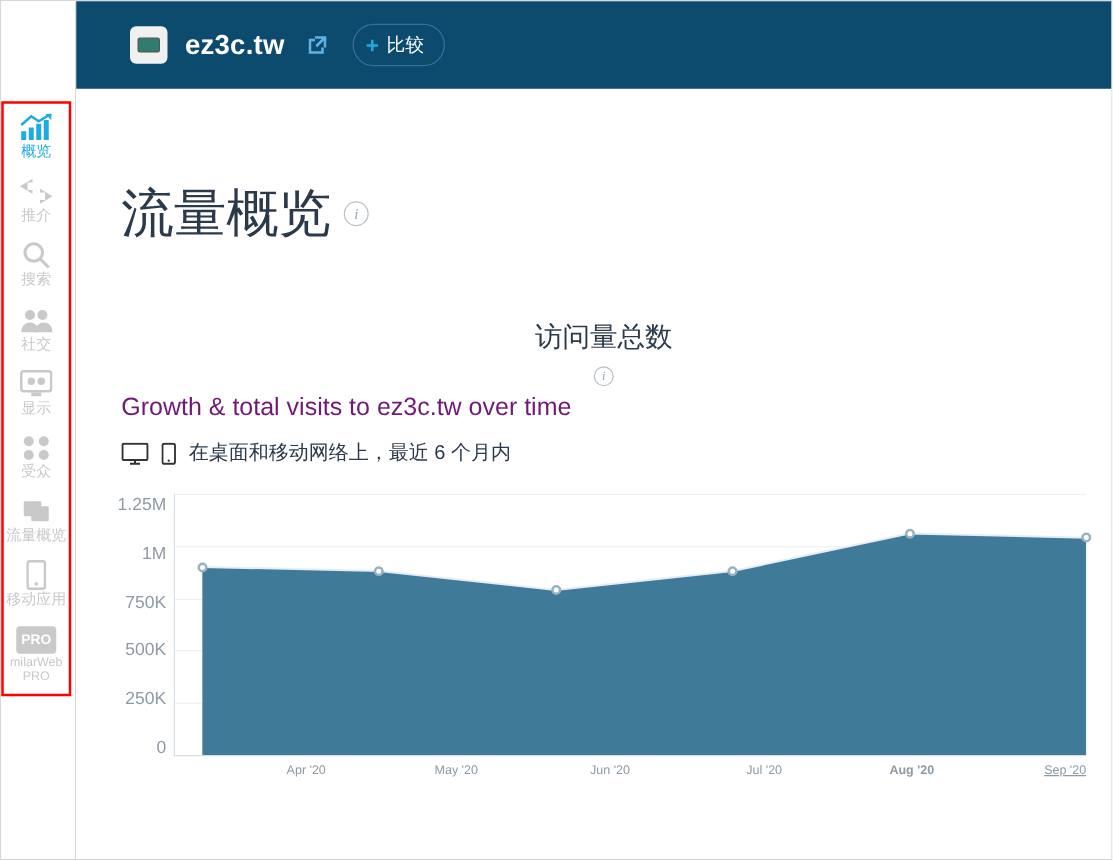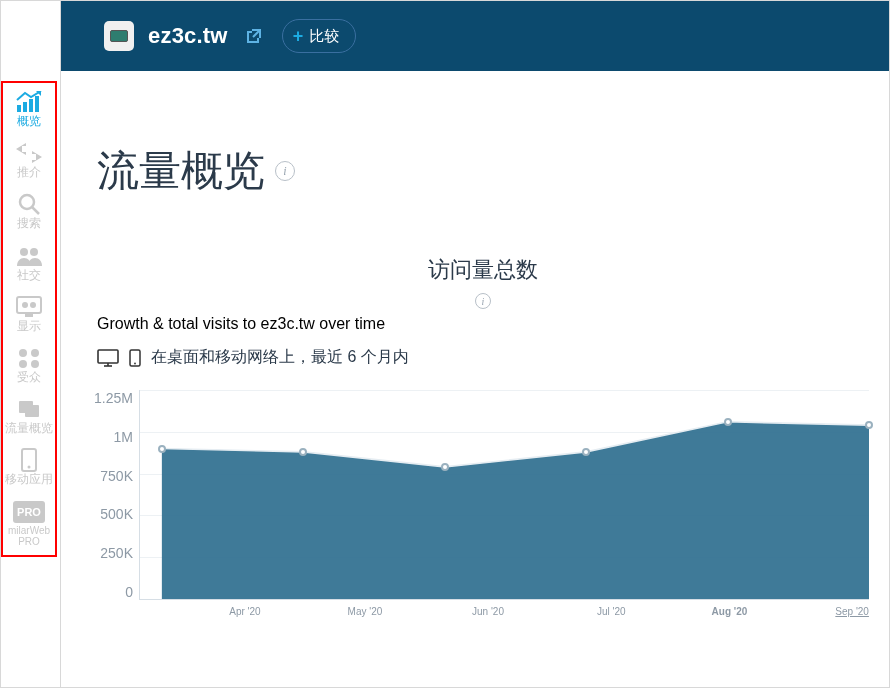--- a/index.html
+++ b/index.html
@@ -23,21 +23,21 @@
     .site-name { color:#fff; font-size:22px; font-weight:700; letter-spacing:0.2px; }
     .ext-link { color:#5eb3e4; display:inline-flex; align-items:center; margin-left:4px; }
     .compare-btn { height:34px; border:1px solid #3a6fa0; border-radius:18px; background:transparent; color:#fff; font-size:15px; padding:0 16px 0 10px; display:inline-flex; align-items:center; gap:6px; margin-left:6px; cursor:pointer; }
     .compare-btn .plus { color:#1cabe2; font-size:18px; font-weight:700; line-height:1; }
     .content { flex:1; padding:40px 20px 20px 36px; overflow:hidden; }
     .page-title { font-size:42px; font-weight:300; color:#2b3a4a; display:flex; align-items:center; gap:10px;margin-top:32px; }
     .info-ic { width:20px; height:20px; border:1.5px solid #b8c0c8; border-radius:50%; display:inline-flex; align-items:center; justify-content:center; color:#98a4b0; font-size:12px; font-style:italic; font-family:Georgia, serif; }
     .section { margin-top:56px; }
     .section-title { font-size:22px; color:#2b3a4a; font-weight:400; display:flex; align-items:center; gap:8px;flex-direction:column; }
     .section-title .info-ic { width:16px; height:16px; font-size:10px; border-width:1.2px; }
-    .section-sub { font-size:16px; color:#000000; margin-top:6px; }
+    .section-sub { font-size:20px; color:#701a75; margin-top:6px; }
     .device-row { display:flex; align-items:center; gap:10px; margin-top:14px; }
     .dev-ic { color:#333; display:inline-flex; align-items:center; }
     .device-text { font-size:16px; color:#2b3a4a; }
     
     .chart-wrap { margin-top:22px; display:flex; }
     .y-axis { width:42px; display:flex; flex-direction:column; justify-content:space-between; align-items:flex-end; height:210px; padding-right:6px; }
     .y-tick { font-size:14px; color:#8d99a5; }
     .plot { position:relative; flex:1; height:210px; border-left:1px solid #d6dee5; border-bottom:1px solid #d6dee5; }
     .grid-line { position:absolute; left:0; right:0; height:0; border-top:1px solid #edf1f4; }
     .area { position:absolute; left:0; top:0; width:100%; height:100%; }

